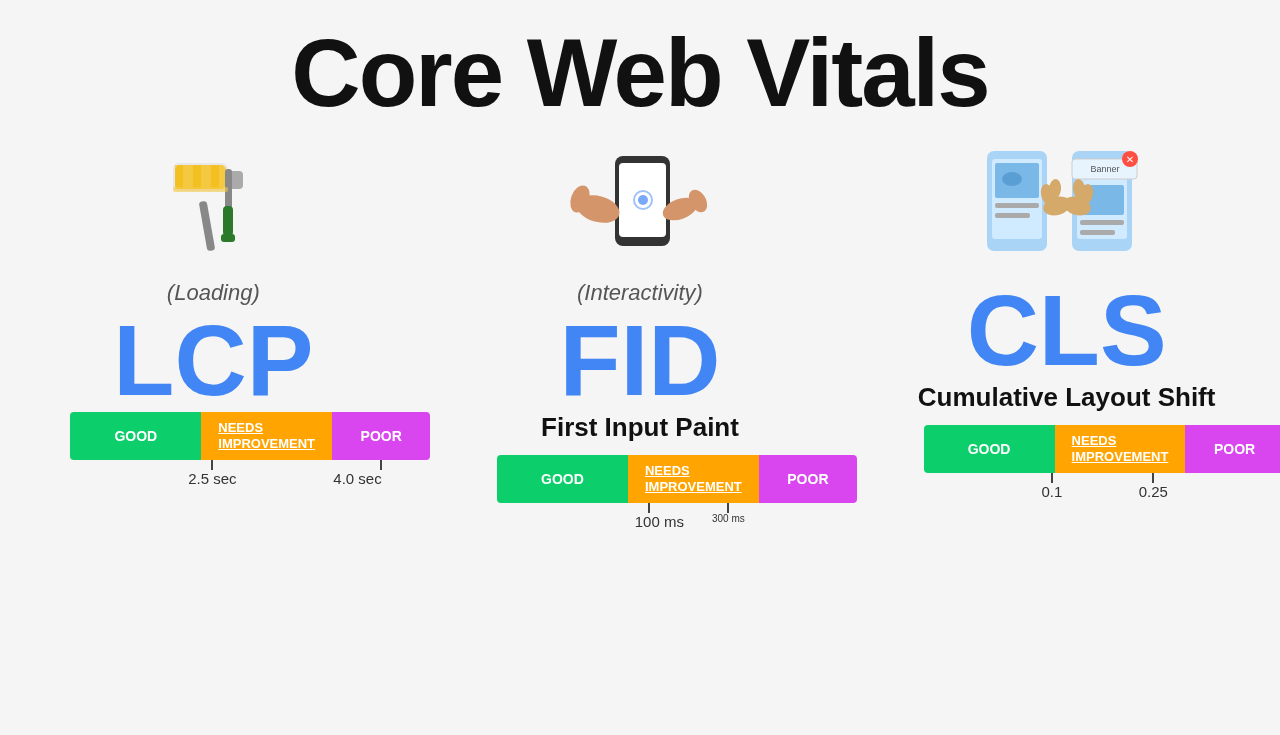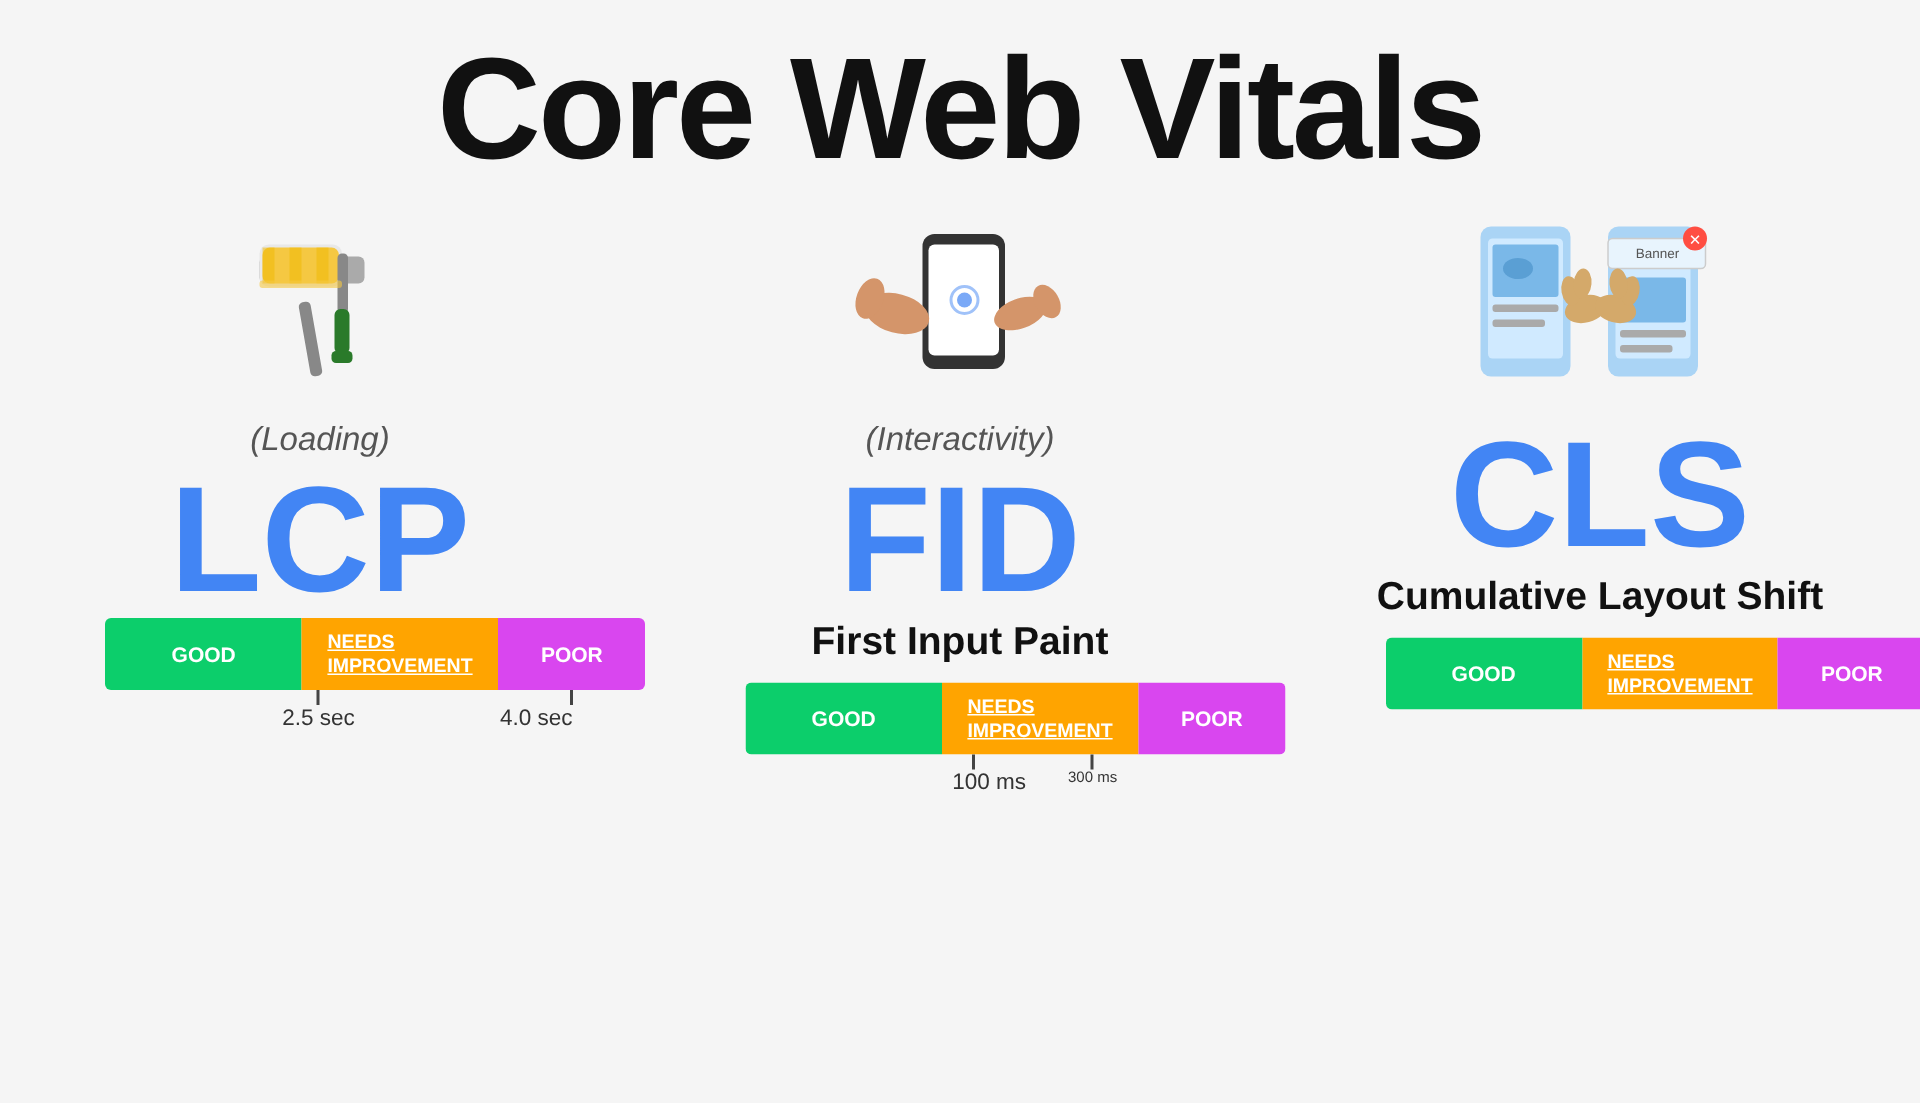--- a/index.html
+++ b/index.html
@@ -249,16 +249,26 @@
       </svg>
     </div>
     <div class="metric-acronym">CLS</div>
     <div class="metric-name">Cumulative Layout Shift</div>
     <div class="bar-section">
       <div class="metric-bar">
         <div class="bar-good">GOOD</div>
         <div class="bar-needs">NEEDS<br>IMPROVEMENT</div>
         <div class="bar-poor">POOR</div>
       </div>
+      <div style="position:relative; height:35px; width:360px;">
+        <div style="position:absolute; left:43%; display:flex; flex-direction:column; align-items:center;">
+          <div style="width:2px; height:10px; background:#444;"></div>
+          <span style="font-size:15px; color:#333;">0.1</span>
+        </div>
+        <div style="position:absolute; left:70%; display:flex; flex-direction:column; align-items:center;">
+          <div style="width:2px; height:10px; background:#444;"></div>
+          <span style="font-size:15px; color:#333;">0.25</span>
+        </div>
+      </div>
     </div>
   </div>
 
 </div>
 
 </body></html>

